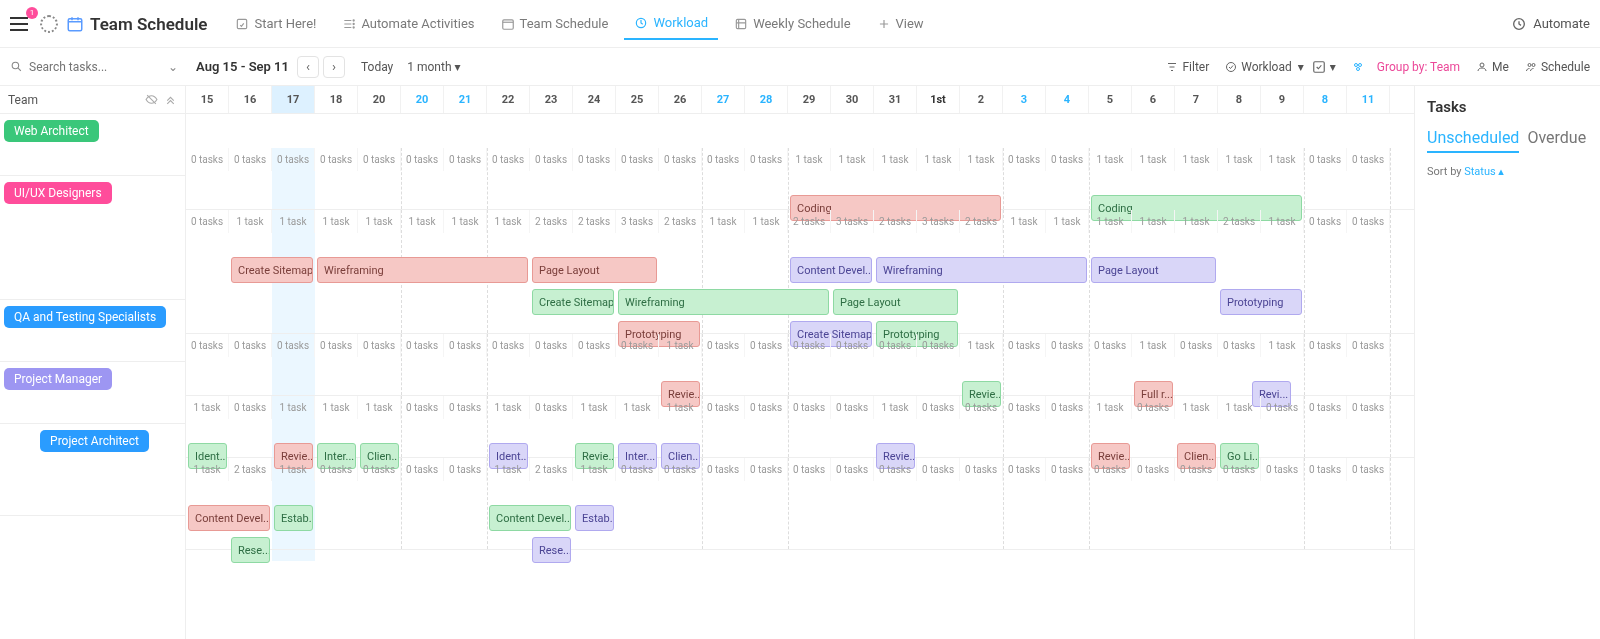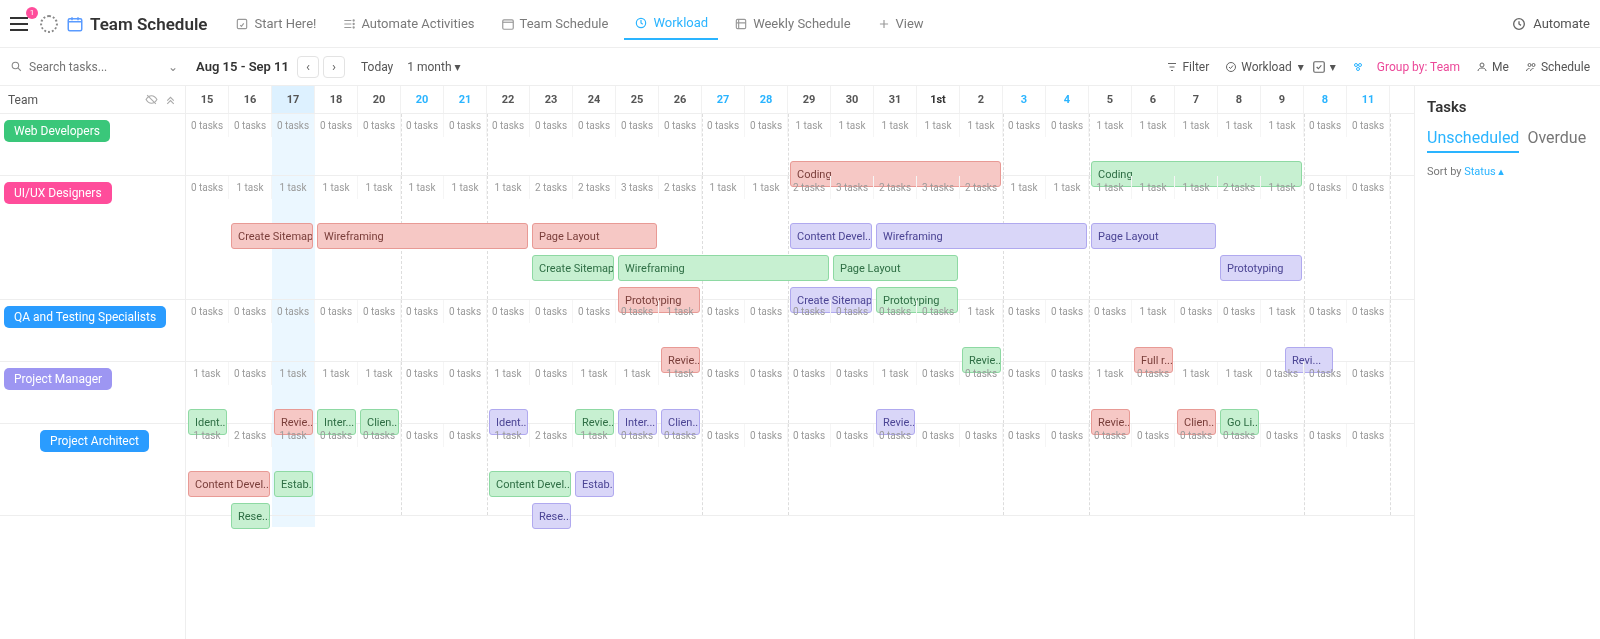--- a/index.html
+++ b/index.html
@@ -33,21 +33,21 @@
 .left-col{width:186px;border-right:1px solid #eee;}
 .left-head{height:28px;display:flex;align-items:center;padding:0 8px;border-bottom:1px solid #eee;color:#555;font-size:12px;justify-content:space-between;}
 .left-head .icons{display:flex;gap:6px;color:#aaa;}
 .team-row{border-bottom:1px solid #eee;padding:6px 0 6px 4px;}
 .team-tag{display:inline-block;padding:4px 10px;border-radius:5px;color:#fff;font-size:12px;}
 .grid-wrap{flex:1;overflow:hidden;position:relative;}
 .grid-head{display:flex;height:28px;border-bottom:1px solid #eee;}
 .day-h{width:43px;text-align:center;line-height:28px;font-size:11px;color:#555;border-right:1px solid #f1f1f1;font-weight:bold;}
 .day-h.weekend{color:#2ab4ff;font-weight:700;}
 .day-h.first{color:#333;font-weight:700;}
-.grid-body{position:relative;}
+.grid-body{position:relative;margin-top:34px;}
 .row{border-bottom:1px solid #eee;position:relative;}
 .count-row{display:flex;}
 .count{width:43px;text-align:center;font-size:10px;color:#9a9a9a;padding:6px 0;border-right:1px solid #f5f5f5;}
 .today-col{position:absolute;top:0;bottom:0;width:43px;background:rgba(120,200,255,0.15);pointer-events:none;}
 .today-col-head{background:rgba(120,200,255,0.25);}
 .bars{position:relative;height:0;}
 .bar{position:absolute;height:24px;border-radius:3px;font-size:11px;display:flex;align-items:center;padding:12px 6px;overflow:hidden;white-space:nowrap;cursor:pointer;}
 .bar.pink{background:#f6c8c5;border:1px solid #e89a95;color:#7a3e3a;}
 .bar.green{background:#c7f0d1;border:1px solid #8ed9a3;color:#2e6e44;}
 .bar.purple{background:#d9d6f8;border:1px solid #b0a9ef;color:#4b4494;}
@@ -204,21 +204,21 @@
         <svg width="13" height="13" viewBox="0 0 24 24" fill="none" stroke="#aaa" stroke-width="2">
             <path d="M2 12s4-7 10-7 10 7 10 7-4 7-10 7S2 12 2 12z"></path>
             <path d="M4 4l16 16"></path>
           </svg>
         <svg width="13" height="13" viewBox="0 0 24 24" fill="none" stroke="#aaa" stroke-width="2">
             <path d="M6 14l6-6 6 6M6 20l6-6 6 6"></path>
           </svg>
       </span>
     </div>
     <div id="team-list">
-        <div class="team-row" style="height: 62px;"><span class="team-tag" style="background: rgb(58, 199, 122);">Web Developers</span></div>
+        <div class="team-row" style="height: 62px;"><span class="team-tag" style="background: rgb(58, 199, 122);">Web Architect</span></div>
         <div class="team-row" style="height: 124px;"><span class="team-tag" style="background: rgb(255, 77, 155);">UI/UX Designers</span></div>
         <div class="team-row" style="height: 62px;"><span class="team-tag" style="background: rgb(42, 156, 255);">QA and Testing Specialists</span></div>
         <div class="team-row" style="height: 62px;"><span class="team-tag" style="background: rgb(157, 150, 242);">Project Manager</span></div>
         <div class="team-row" style="height: 92px; text-align: center;"><span class="team-tag" style="background: rgb(42, 156, 255);">Project Architect</span></div>
       </div>
   </div>
 
   <div class="grid-wrap">
     <div class="grid-head" id="grid-head">
         <div class="day-h">15</div>
@@ -387,21 +387,21 @@
           <div class="weekend-stripe" style="left: 516px;"></div>
           <div class="weekend-stripe" style="left: 602px;"></div>
           <div class="weekend-stripe" style="left: 817px;"></div>
           <div class="weekend-stripe" style="left: 903px;"></div>
           <div class="weekend-stripe" style="left: 1118px;"></div>
           <div class="weekend-stripe" style="left: 1204px;"></div>
           <div class="bars">
             <div class="bar pink" style="left: 475px; width: 39px; top: 24px;">Revie...</div>
             <div class="bar green" style="left: 776px; width: 39px; top: 24px;">Revie...</div>
             <div class="bar pink" style="left: 948px; width: 39px; top: 24px;">Full r...</div>
-            <div class="bar purple" style="left: 1099px; width: 48px; top: 24px;">Revi...</div>
+            <div class="bar purple" style="left: 1066px; width: 39px; top: 24px;">Revi...</div>
           </div>
         </div>
         <div class="row" style="height: 62px;">
           <div class="count-row">
             <div class="count">1 task</div>
             <div class="count">0 tasks</div>
             <div class="count">1 task</div>
             <div class="count">1 task</div>
             <div class="count">1 task</div>
             <div class="count">0 tasks</div>

